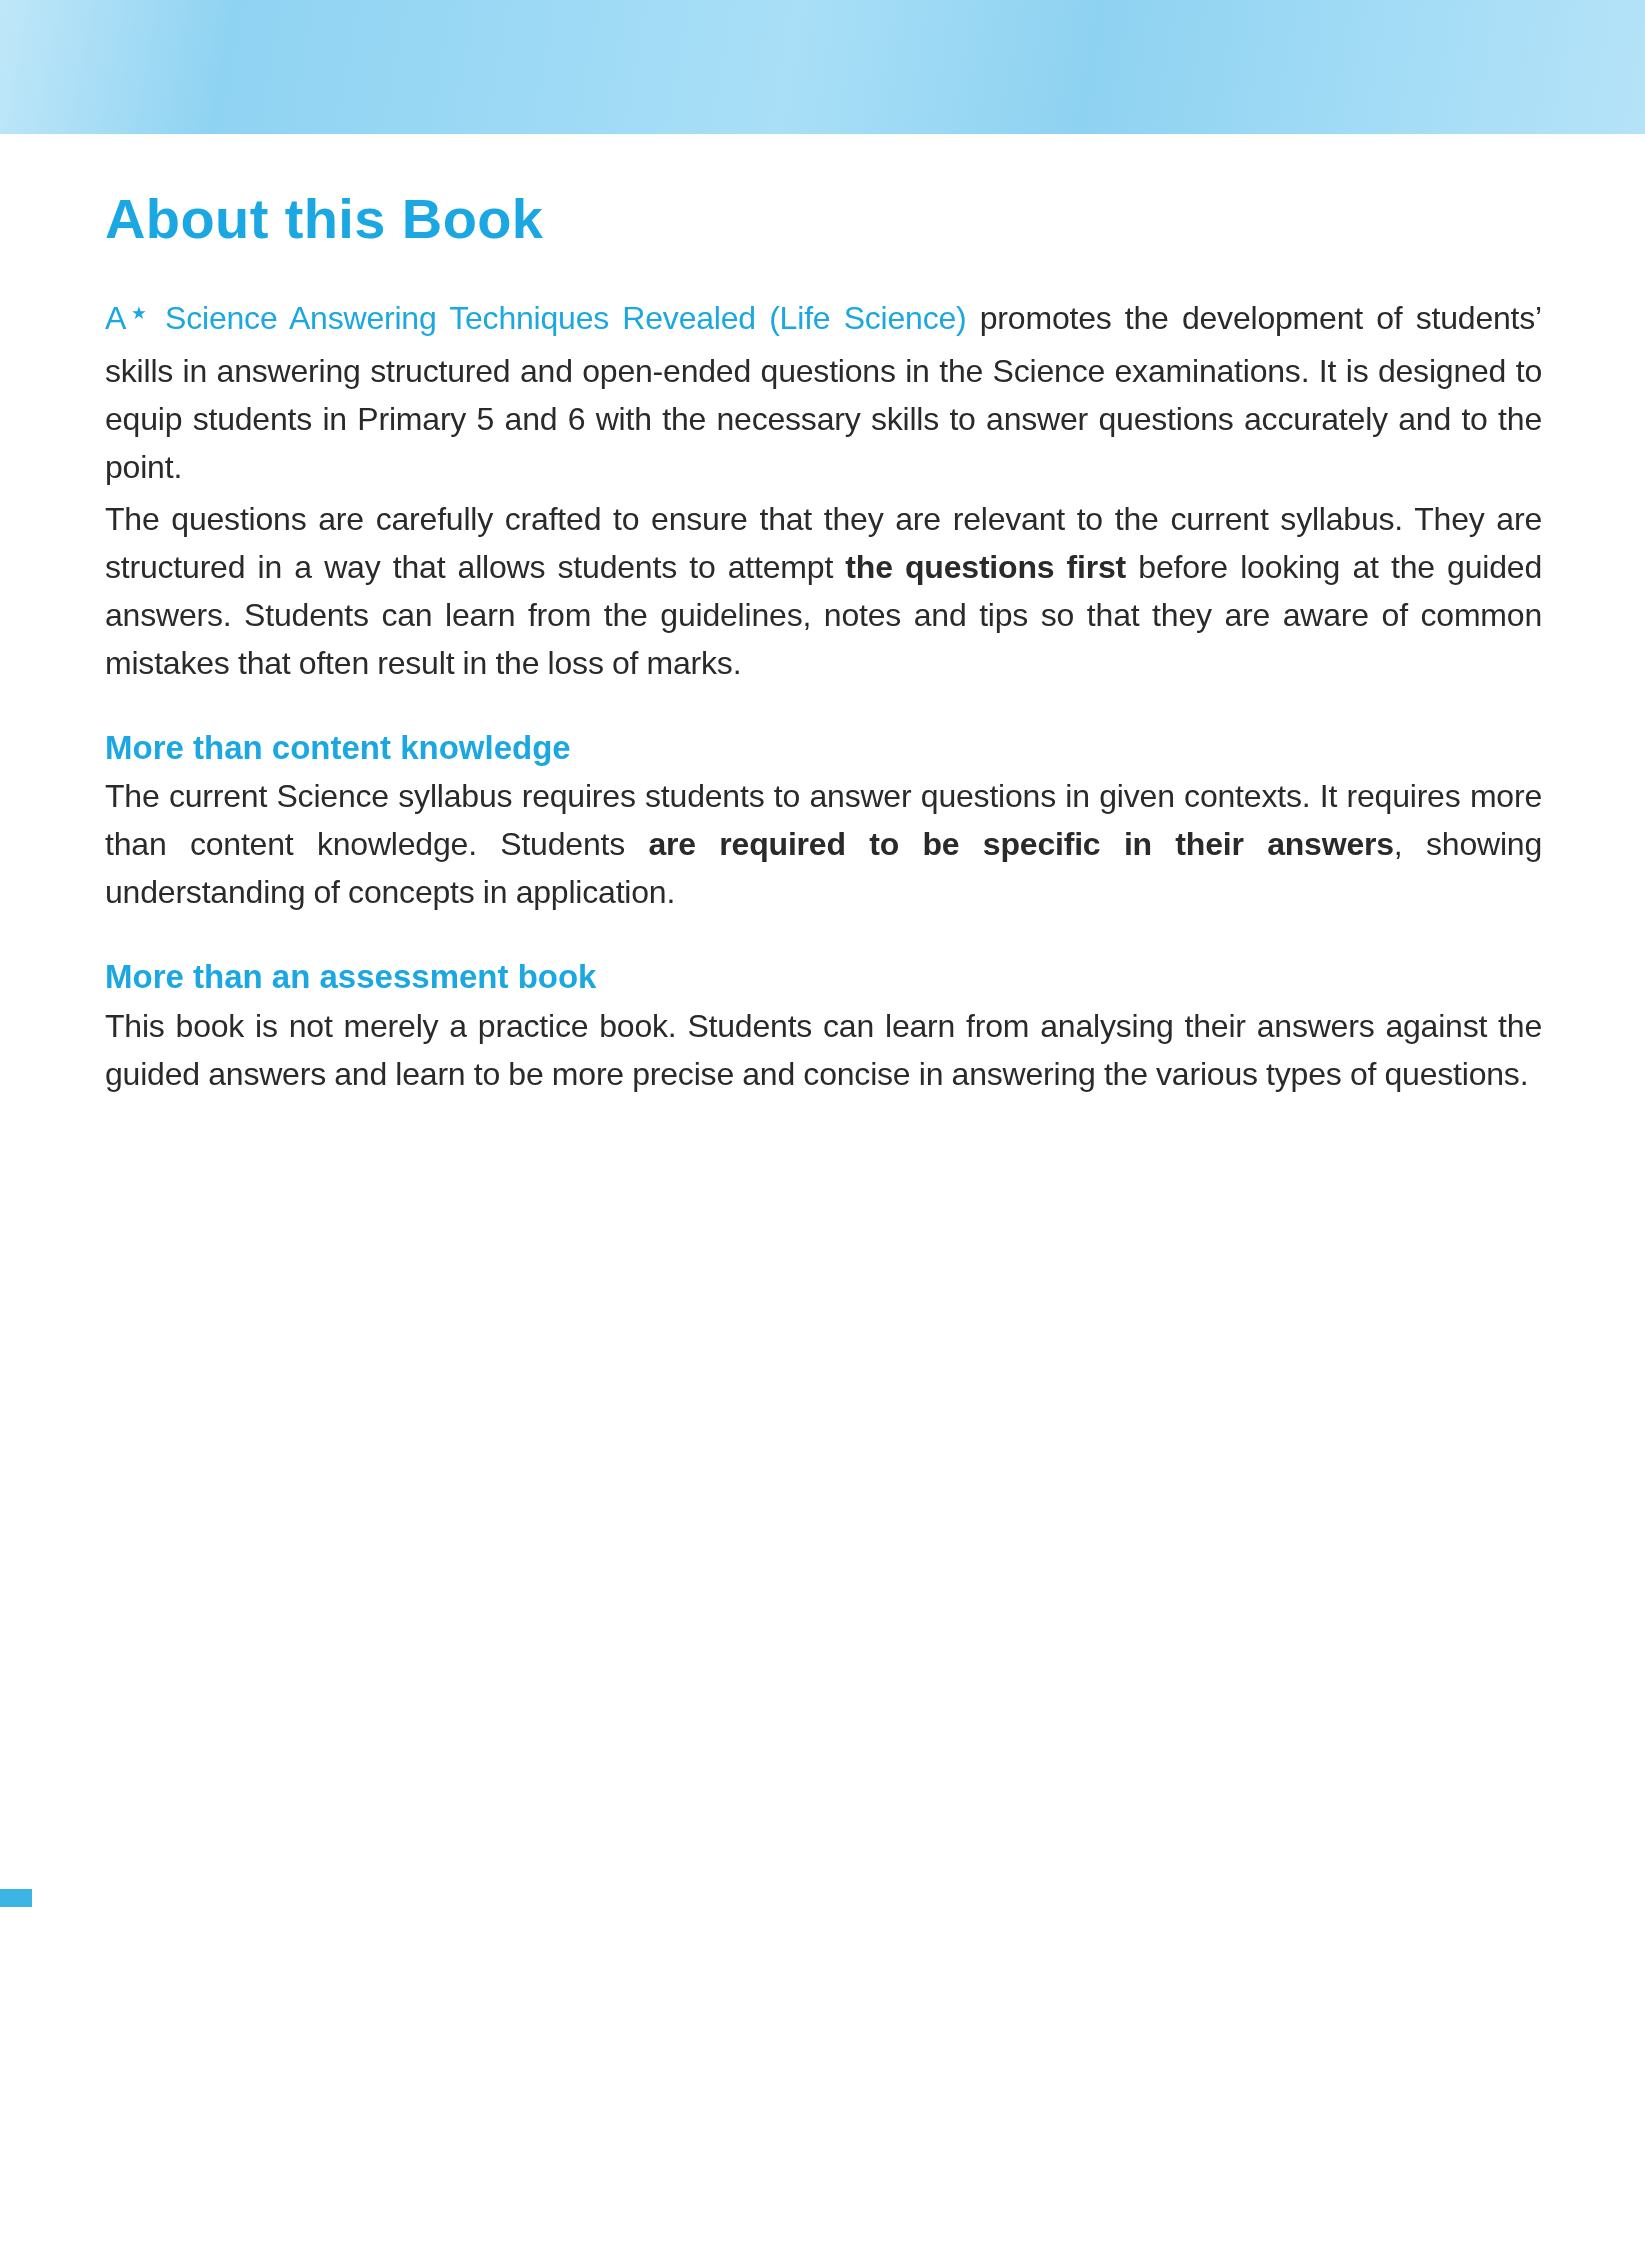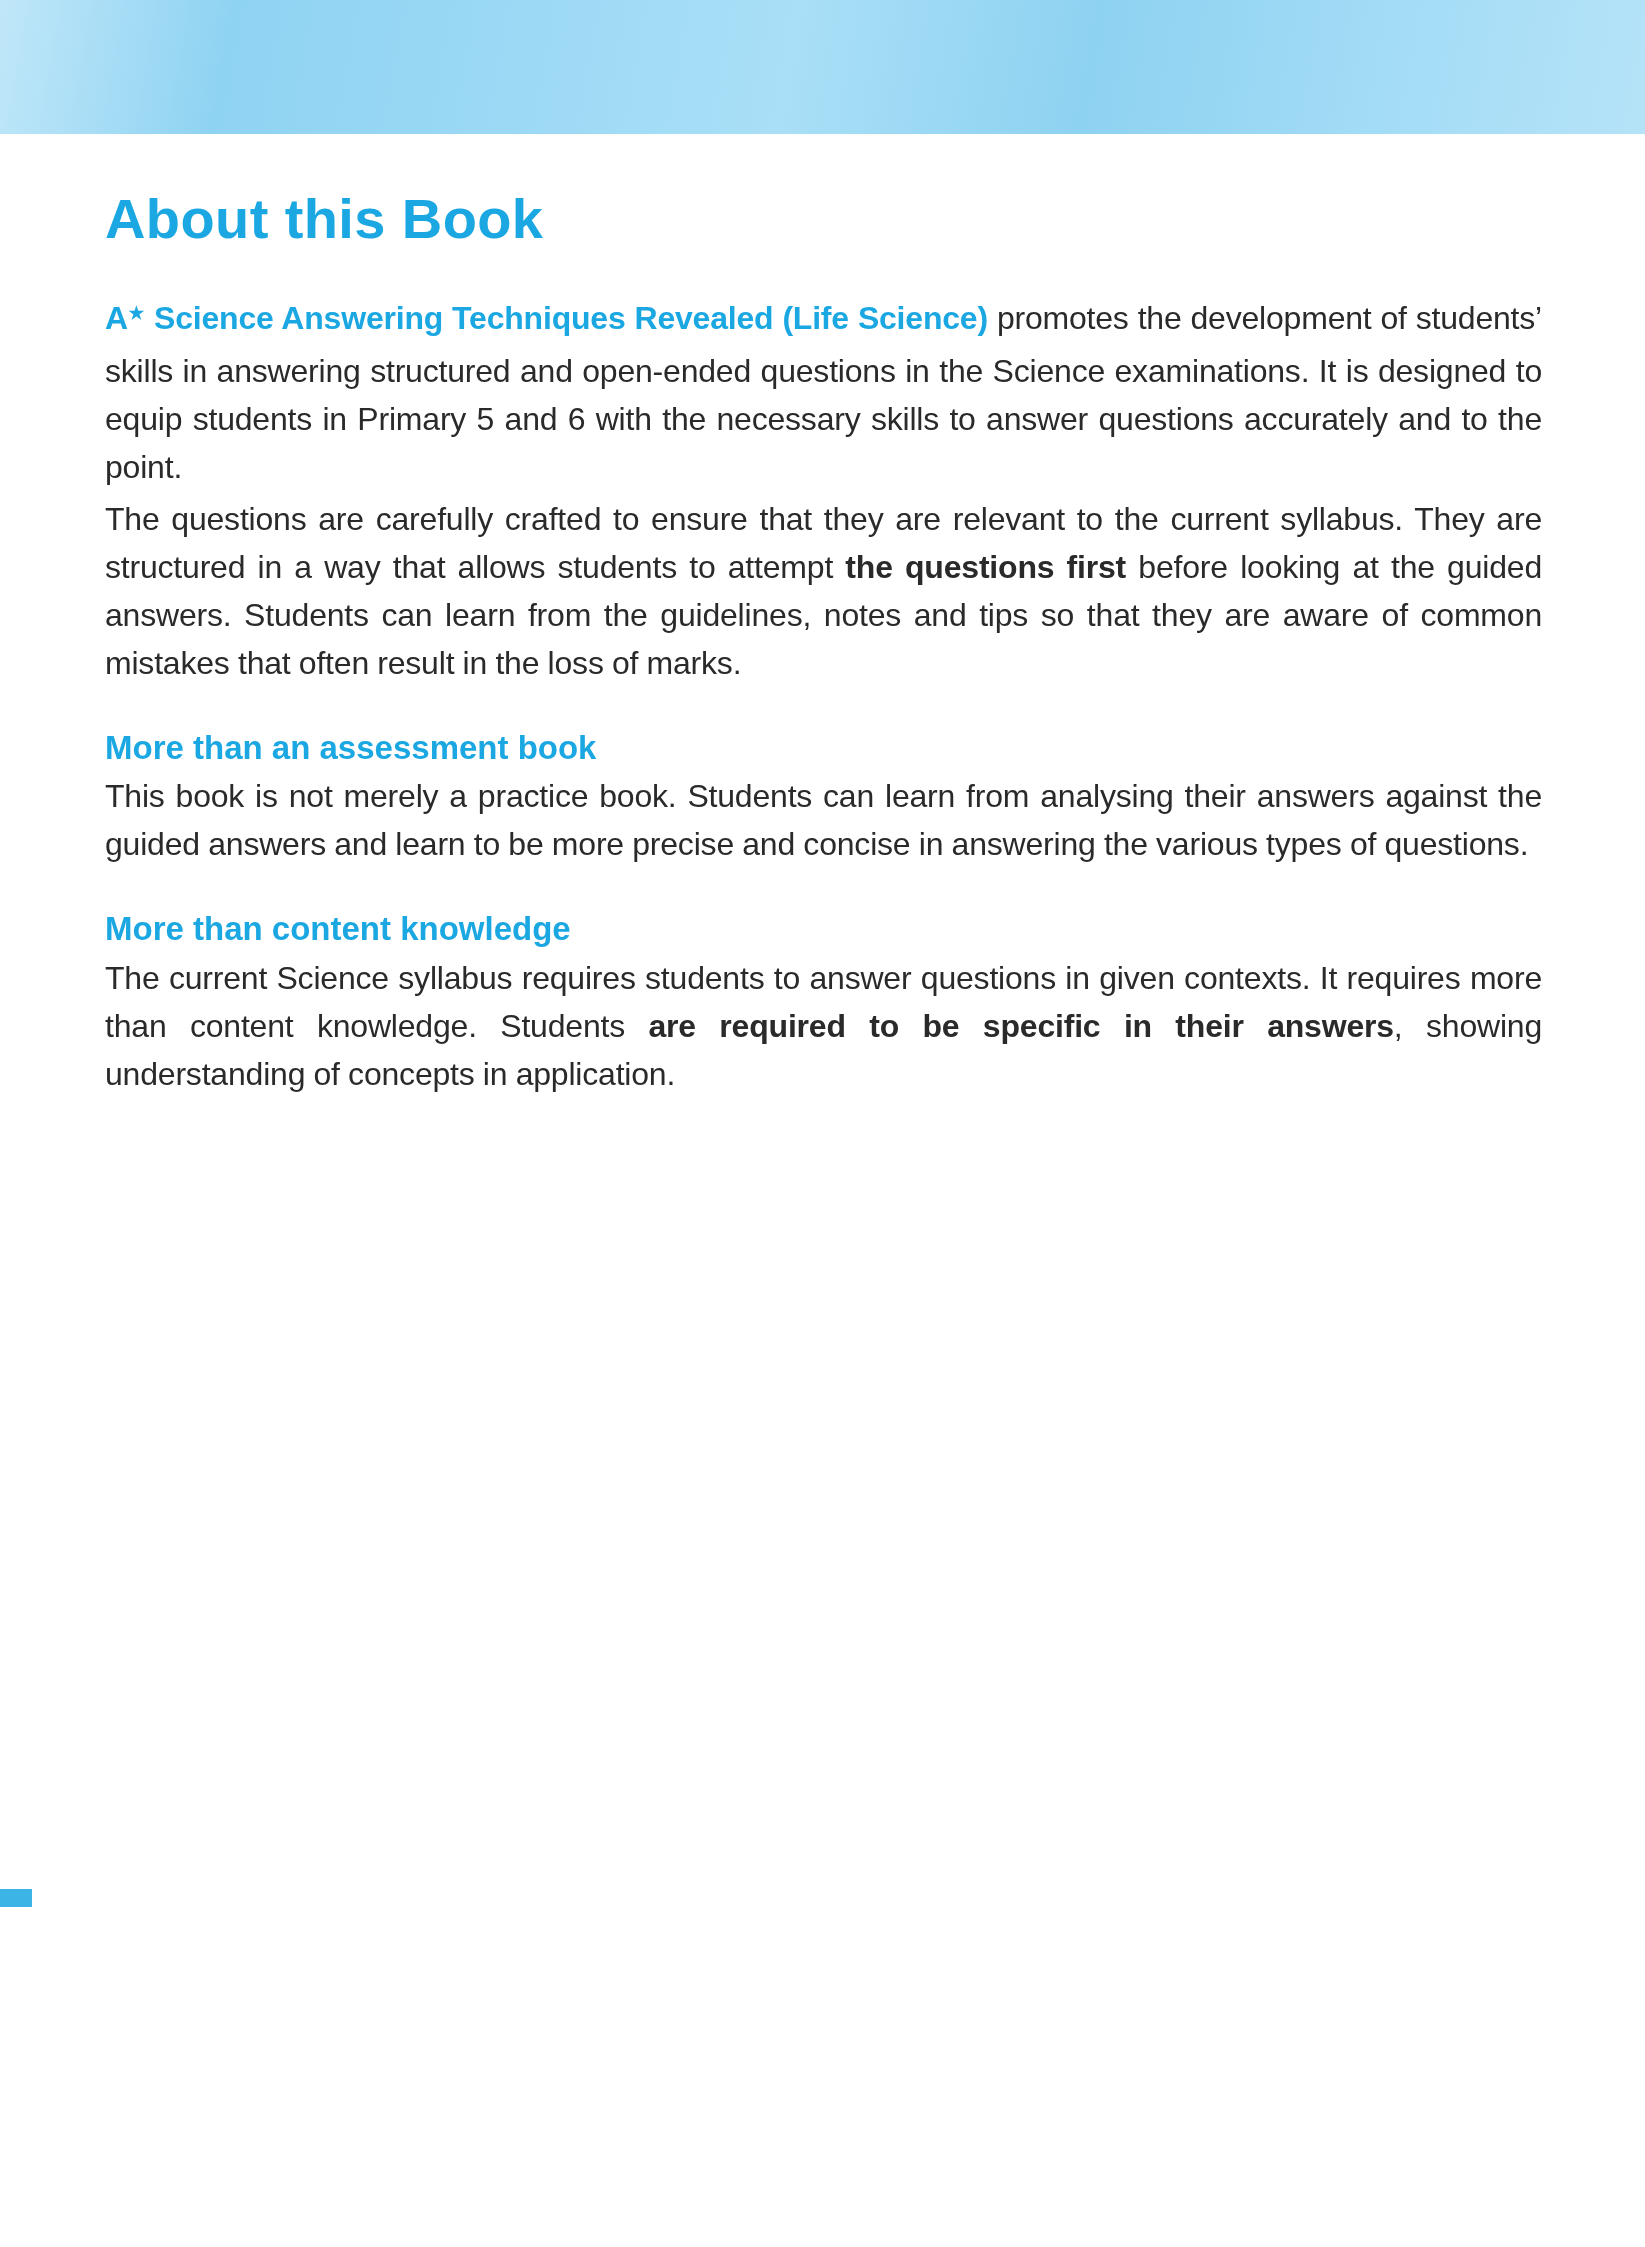--- a/index.html
+++ b/index.html
@@ -38,21 +38,21 @@
     word-spacing:-0.4px;
   }
   .intro { margin-top:46px; }
   .heading {
     margin:40px 0 0 0;
     font-size:33px; line-height:42px;
     font-weight:bold;
     color:var(--accent, #1ba7e2);
   }
   section .body { margin-top:3.5px; }
-  .lead { font-weight:bold; color:var(--accent, #1ba7e2); }
+  .lead { font-weight:normal; color:var(--accent, #1ba7e2); }
   .lead sup.star {
     font-size:55%;
     vertical-align:baseline;
     position:relative; top:-0.55em;
     letter-spacing:0;
   }
   .emph { font-weight:700; }
   .corner-mark {
     position:absolute; left:0; bottom:0;
     width:32px; height:17.6px;
@@ -71,27 +71,27 @@
 
     <h1 class="title">About this Book</h1>
 
     <p class="body intro"><span class="lead"><span>A</span><sup class="star">★</sup><span> Science Answering Techniques Revealed (Life Science)</span></span><span> promotes the development of students’ skills in answering structured and open-ended questions in the Science examinations. It is designed to equip students in Primary 5 and 6 with the necessary skills to answer questions accurately and to the point.</span></p>
 
     <section>
       <p class="body"><span>The questions are carefully crafted to ensure that they are relevant to the current syllabus. They are structured in a way that allows students to attempt </span><span class="emph">the questions first</span><span> before looking at the guided answers. Students can learn from the guidelines, notes and tips so that they are aware of common mistakes that often result in the loss of marks.</span></p>
     </section>
 
     <section>
-      <h2 class="heading">More than an assessment book</h2>
-      <p class="body"><span>This book is not merely a practice book. Students can learn from analysing their answers against the guided answers and learn to be more precise and concise in answering the various types of questions.</span></p>
+      <h2 class="heading">More than content knowledge</h2>
+      <p class="body"><span>The current Science syllabus requires students to answer questions in given contexts. It requires more than content knowledge. Students </span><span class="emph">are required to be specific in their answers</span><span>, showing understanding of concepts in application.</span></p>
     </section>
 
     <section>
-      <h2 class="heading">More than content knowledge</h2>
-      <p class="body"><span>The current Science syllabus requires students to answer questions in given contexts. It requires more than content knowledge. Students </span><span class="emph">are required to be specific in their answers</span><span>, showing understanding of concepts in application.</span></p>
+      <h2 class="heading">More than an assessment book</h2>
+      <p class="body"><span>This book is not merely a practice book. Students can learn from analysing their answers against the guided answers and learn to be more precise and concise in answering the various types of questions.</span></p>
     </section>
 
   </main>
 
   <div class="corner-mark"></div>
 
 </div>
 
 
 </body></html>

